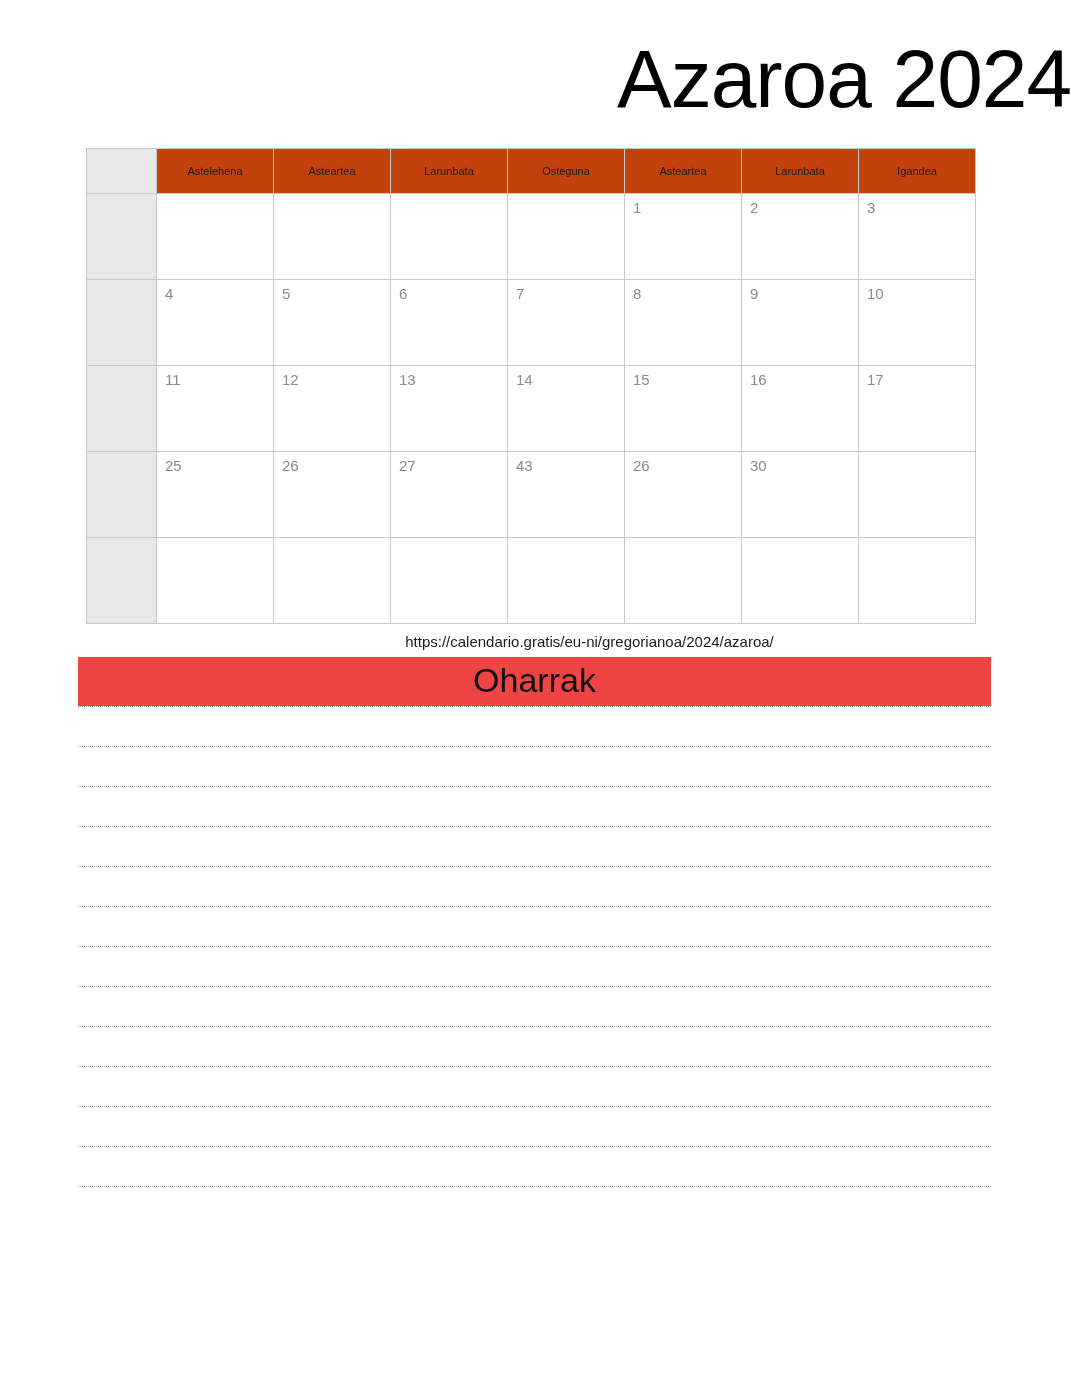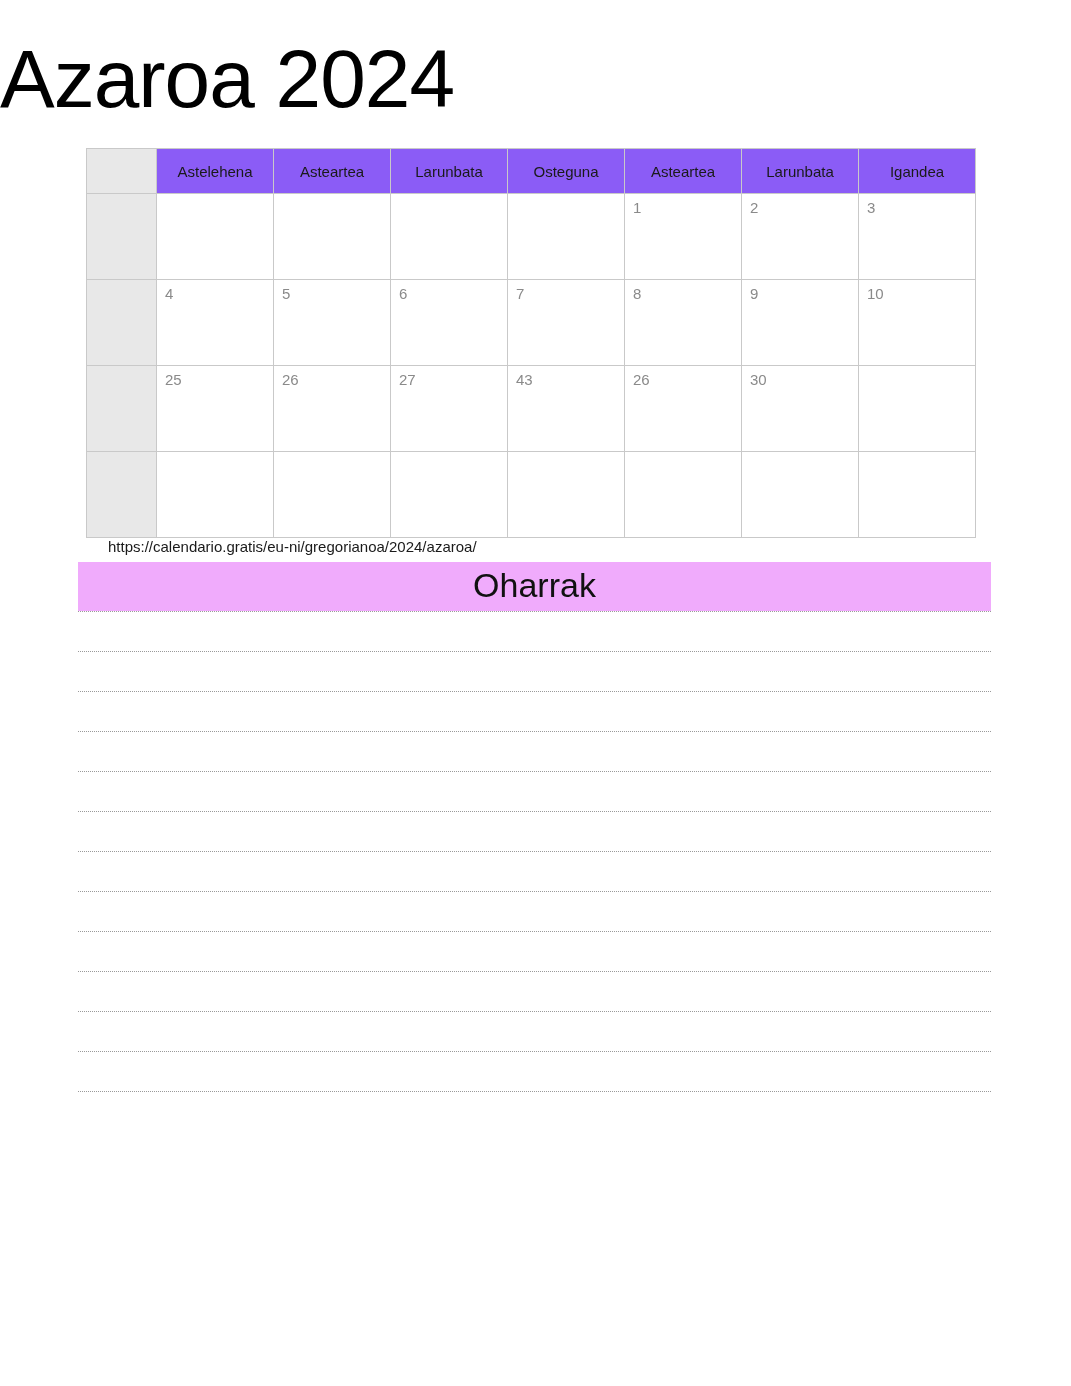--- a/index.html
+++ b/index.html
@@ -18,21 +18,21 @@
 
   .page {
     width: 1071px;
     height: 1386px;
     box-sizing: border-box;
     position: relative;
   }
 
   
   .title {
-    text-align: left;
+    text-align: right;
     font-size: 82px;
     font-weight: normal;
     letter-spacing: -1px;
     margin: 0;
     padding-top: 38px;
     line-height: 1.0;
     font-family: "Liberation Sans", sans-serif;
   }
 
   
@@ -64,22 +64,22 @@
     border-left: 1px solid #c9c9c9;
     border-right: 1px solid #c9c9c9;
     border-top: none;
     border-bottom: none;
   }
   td.gutter-cell.last {
     border-bottom: 1px solid #c9c9c9;
   }
 
   th.dayname {
-    background: #8b5cf6;
-    font-size: 15px;
+    background: #c2410c;
+    font-size: 11px;
     font-weight: normal;
     height: 44px;
     text-align: center;
     vertical-align: middle;
     color: #1a1a1a;
   }
 
   td.daycell {
     height: 85px;
     vertical-align: top;
@@ -91,31 +91,33 @@
     color: #8a8a8a;
     padding: 6px 0 0 8px;
     line-height: 1;
   }
 
   
   .source-url {
     font-size: 15px;
     color: #1a1a1a;
     padding-left: 108px;
+    margin-top: 9px;
     line-height: 1.2;
+    text-align: center;
   }
 
   
   .notes-wrap {
     margin-top: 6px;
     padding-left: 78px;
     padding-right: 80px;
   }
   .notes-header {
-    background: #f0abfc;
+    background: #ef4444;
     text-align: center;
     font-size: 34px;
     line-height: 1.15;
     padding: 4px 0 6px 0;
     color: #111;
   }
   .notes-lines {
     margin-top: 0;
   }
   .note-line {
@@ -202,20 +204,44 @@
           <td class="daycell">
               <span class="num">9</span>
             </td>
           <td class="daycell">
               <span class="num">10</span>
             </td>
         </tr>
         <tr>
           <td class="gutter-cell"></td>
           <td class="daycell">
+              <span class="num">11</span>
+            </td>
+          <td class="daycell">
+              <span class="num">12</span>
+            </td>
+          <td class="daycell">
+              <span class="num">13</span>
+            </td>
+          <td class="daycell">
+              <span class="num">14</span>
+            </td>
+          <td class="daycell">
+              <span class="num">15</span>
+            </td>
+          <td class="daycell">
+              <span class="num">16</span>
+            </td>
+          <td class="daycell">
+              <span class="num">17</span>
+            </td>
+        </tr>
+        <tr>
+          <td class="gutter-cell"></td>
+          <td class="daycell">
               <span class="num">25</span>
             </td>
           <td class="daycell">
               <span class="num">26</span>
             </td>
           <td class="daycell">
               <span class="num">27</span>
             </td>
           <td class="daycell">
               <span class="num">43</span>

